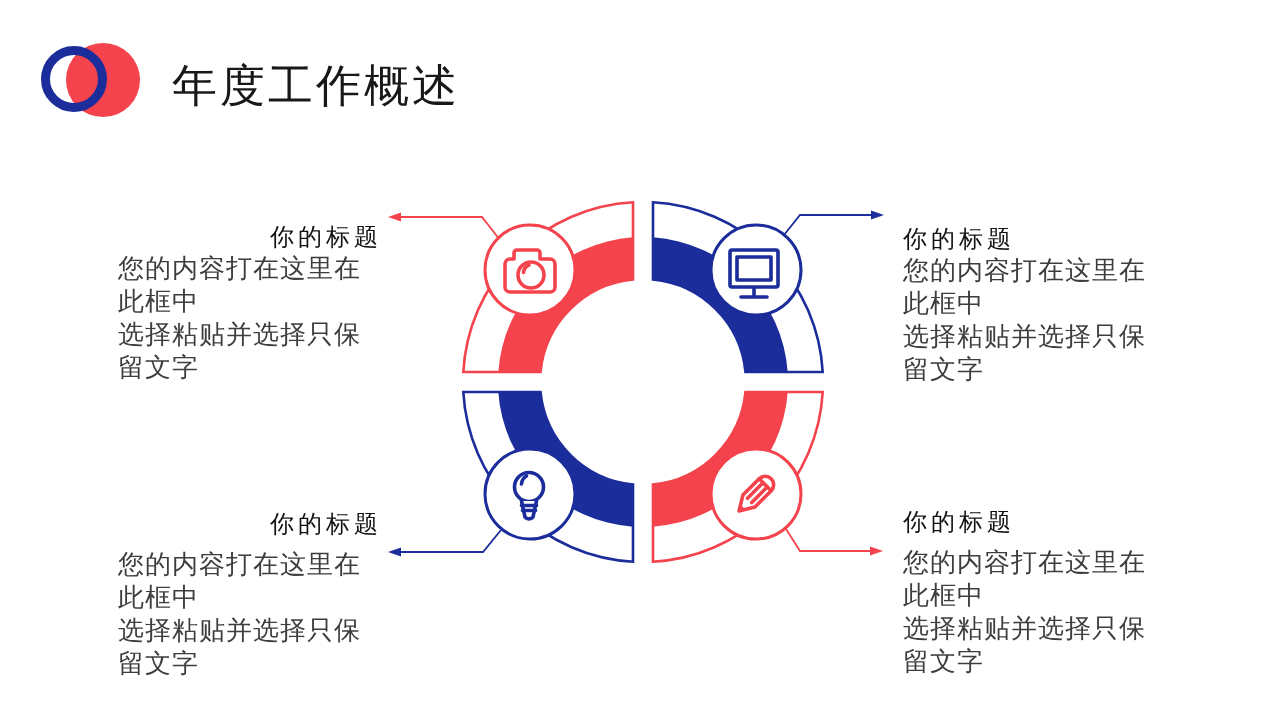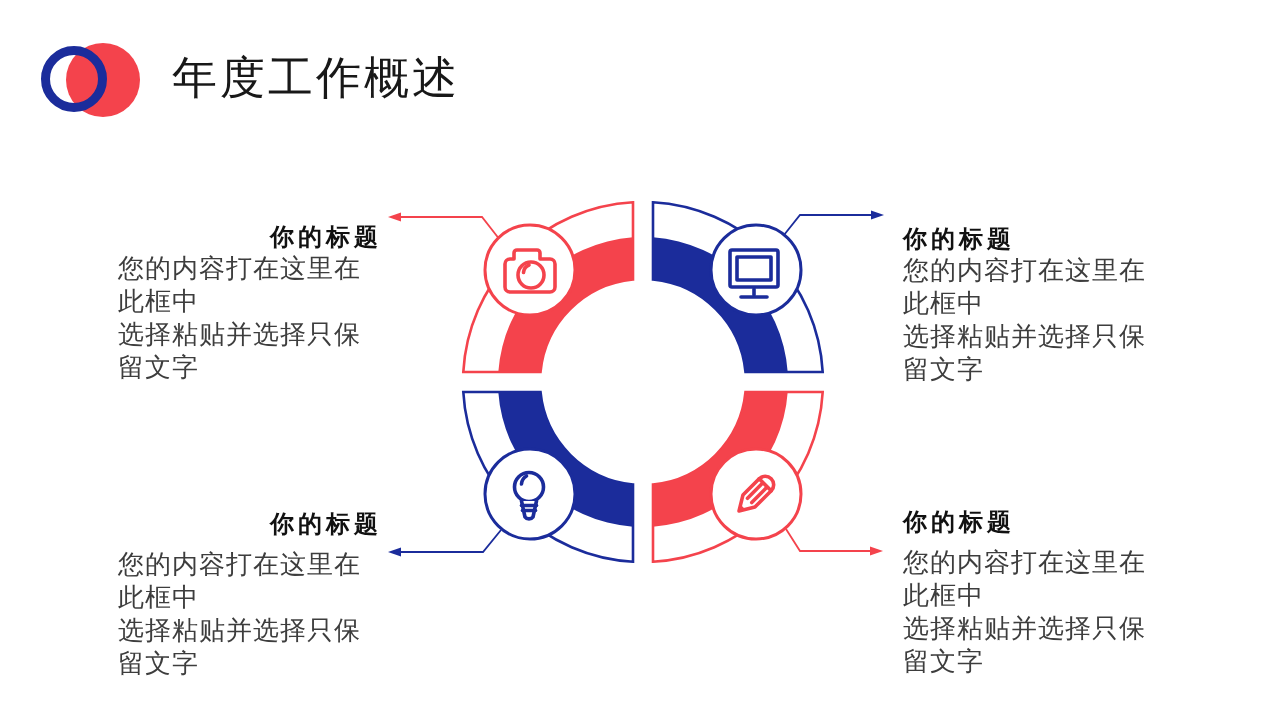--- a/index.html
+++ b/index.html
@@ -6,40 +6,40 @@
   .slide {
     position:relative; width:1280px; height:720px; margin:0 auto;
     background:#ffffff; overflow:hidden;
     font-family:"Liberation Sans","DejaVu Sans",sans-serif;
     --red:#f4434c; --blue:#1b2c9b;
   }
   
   .header { position:absolute; left:0; top:0; width:100%; height:140px; }
   .logo-svg { position:absolute; left:30px; top:36px; }
   .slide-title {
-    position:absolute; left:172px; top:48px;
+    position:absolute; left:172px; top:56px;
     font-family:"Liberation Serif","DejaVu Serif",serif;
     font-size:45px; color:#181818; letter-spacing:3px; white-space:nowrap;
   }
   
   .diagram-svg { position:absolute; left:0; top:0; width:1280px; height:720px; }
   .q-outline { fill:#ffffff; stroke-width:2.6; }
   .q-band   { stroke:none; }
   .bulge    { fill:#ffffff; stroke-width:3; }
   .stroke-red  { stroke:var(--red); }
   .stroke-blue { stroke:var(--blue); }
   .fill-red    { fill:var(--red); }
   .fill-blue   { fill:var(--blue); }
   .leader { fill:none; stroke-width:1.8; }
   .icon-stroke { fill:none; stroke-width:3.6; stroke-linecap:round; stroke-linejoin:round; }
   .icon-fill-white { fill:#ffffff; }
   
   .text-block { position:absolute; width:264px; }
   .block-title {
-    font-size:24px; font-weight:bold; color:#111111;
+    font-size:24px; font-weight:normal; color:#111111;
     letter-spacing:4px; line-height:30px; white-space:nowrap;
   }
   .block-body { font-size:26px; color:#3d3d3d; letter-spacing:1px; line-height:33px; }
   .pos-tl { left:118px; top:222px; }
   .pos-tr { left:903px; top:224px; }
   .pos-bl { left:118px; top:509px; }
   .pos-br { left:903px; top:507px; }
   .pos-tl .block-title, .pos-bl .block-title { text-align:right; }
   .pos-bl .block-body, .pos-br .block-body { margin-top:9px; }
 </style>

